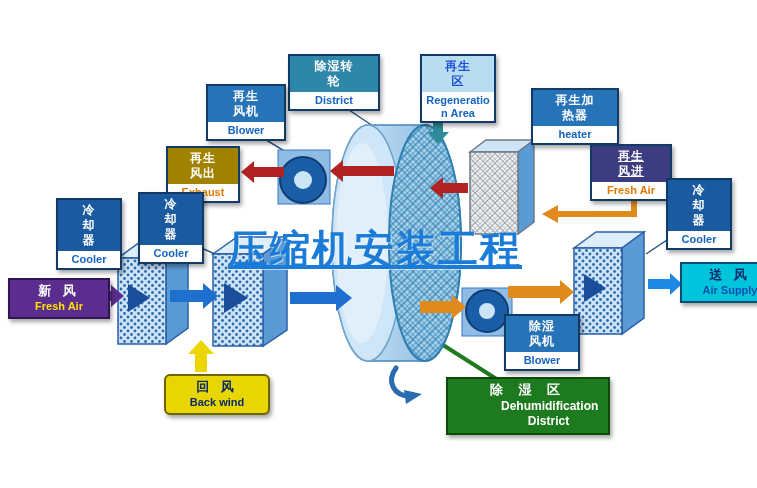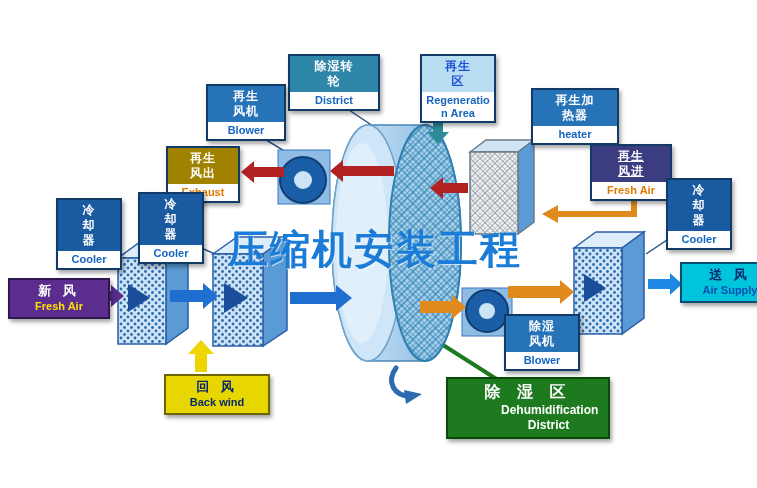--- a/index.html
+++ b/index.html
@@ -21,28 +21,28 @@
   .hd-ltblue .cn{background:#B8DDF0;color:#1d4ed8;}
   .solid{padding:3px 12px;}
   .solid .l1{display:block;font-size:13px;letter-spacing:4px;line-height:1.3;}
   .solid .l2{display:block;font-size:11px;line-height:1.25;}
   .solid-purple{background:#5B2D8E;border-color:#2E1650;}
   .solid-purple .l1{color:#ffffff;}
   .solid-purple .l2{color:#FFE000;}
   .solid-cyan{background:#00C4DC;border-color:#0A4C74;}
   .solid-cyan .l1{color:#0A2A6A;}
   .solid-cyan .l2{color:#0A50B0;}
-  .solid-yellow{background:#E8D600;border-color:#6E6400;}
+  .solid-yellow{background:#E8D600;border-color:#6E6400;border-radius:6px;}
   .solid-yellow .l1,.solid-yellow .l2{color:#0A2A6A;}
   .solid-green{background:#1E7A1E;border-color:#0C4A0C;}
-  .solid-green .l1{font-size:16px;letter-spacing:6px;color:#fff;}
+  .solid-green .l1{font-size:13px;letter-spacing:6px;color:#fff;}
   .solid-green .l2,.solid-green .l3{display:block;font-size:12px;color:#fff;line-height:1.3;margin-left:41px;}
   #watermark{position:absolute;left:228px;top:222px;z-index:5;font-size:40px;font-weight:bold;
              color:#1B7CD8;letter-spacing:2px;white-space:nowrap;pointer-events:none;
-             text-shadow:1px 1px 0 rgba(255,255,255,.6);}
+             text-shadow:1px 1px 0 rgba(255,255,255,.6);text-decoration:underline;}
 </style>
 </head>
 <body>
 
 <div id="stage">
 
   <svg id="diagram-svg" width="757" height="488" viewBox="0 0 757 488">
     <defs>
       <pattern id="dots" width="7" height="7" patternUnits="userSpaceOnUse">
         <rect width="7" height="7" fill="#CFE3F6"></rect>

